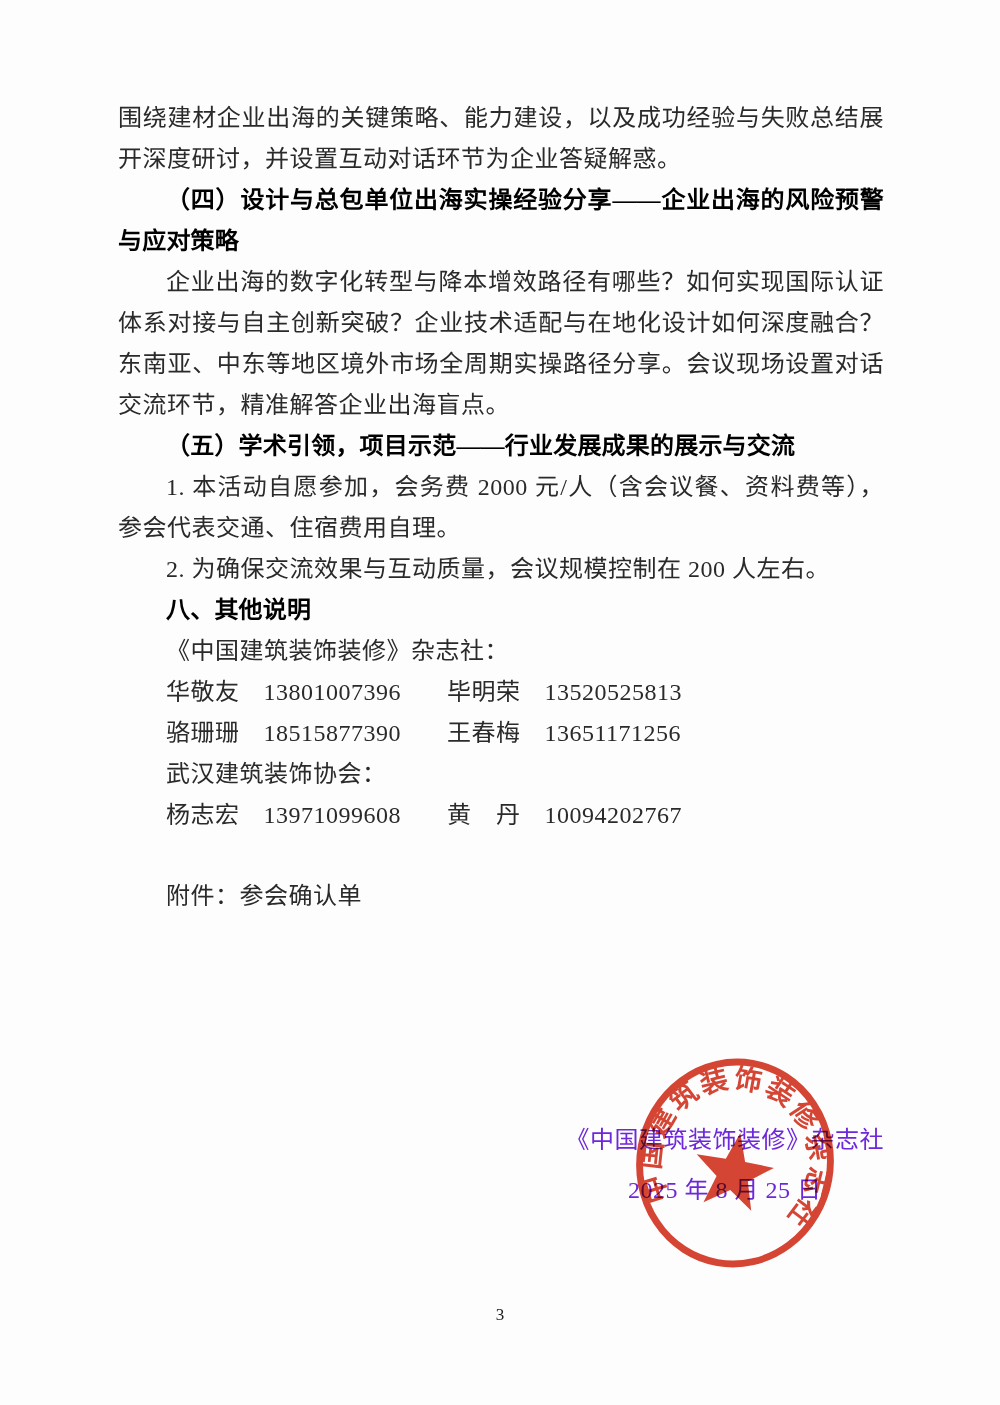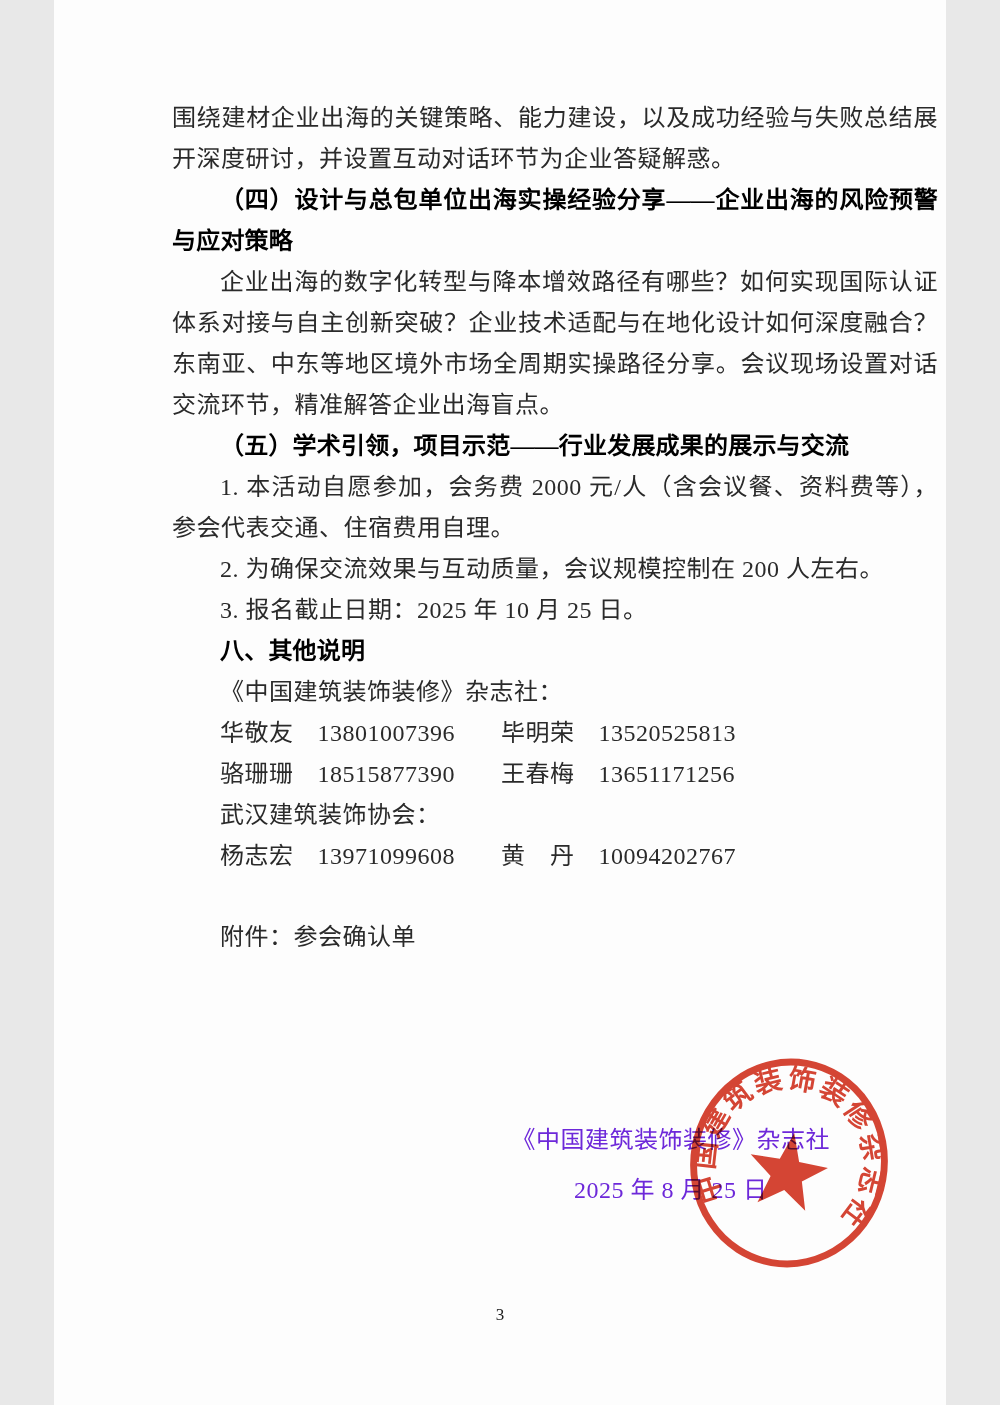--- a/index.html
+++ b/index.html
@@ -3,21 +3,21 @@
 <meta charset="utf-8">
 <style>
   html, body {
     margin: 0;
     padding: 0;
     background: #e8e8e8;
     font-family: "Liberation Serif", "DejaVu Serif", serif;
   }
   .page {
     position: relative;
-    width: 892px;
+    width: 1000px;
     height: 1405px;
     margin: 0 auto;
     background: #fdfdfd;
     overflow: hidden;
     color: #2a2a2a;
   }
   .content {
     position: absolute;
     left: 118px;
     top: 98px;
@@ -85,21 +85,20 @@
     <p class="para-indent">企业出海的数字化转型与降本增效路径有哪些？如何实现国际认证体系对接与自主创新突破？企业技术适配与在地化设计如何深度融合？东南亚、中东等地区境外市场全周期实操路径分享。会议现场设置对话交流环节，精准解答企业出海盲点。</p>
 
     <p class="heading para-indent">（五）学术引领，项目示范——行业发展成果的展示与交流</p>
 
 
 
     <p class="para-indent">1. 本活动自愿参加，会务费 2000 元/人（含会议餐、资料费等），参会代表交通、住宿费用自理。</p>
 
     <p class="para-indent">2. 为确保交流效果与互动质量，会议规模控制在 200 人左右。</p>
 
-    <p class="para-indent">3. 报名截止日期：2025 年 10 月 25 日。</p>
 
     <p class="heading para-indent">八、其他说明</p>
 
     <p class="para-indent">《中国建筑装饰装修》杂志社：</p>
 
     <p class="contact-row">
       <span>华敬友</span><span class="phone">13801007396</span><span class="pair2-name">毕明荣</span><span class="phone">13520525813</span>
     </p>
 
     <p class="contact-row">

